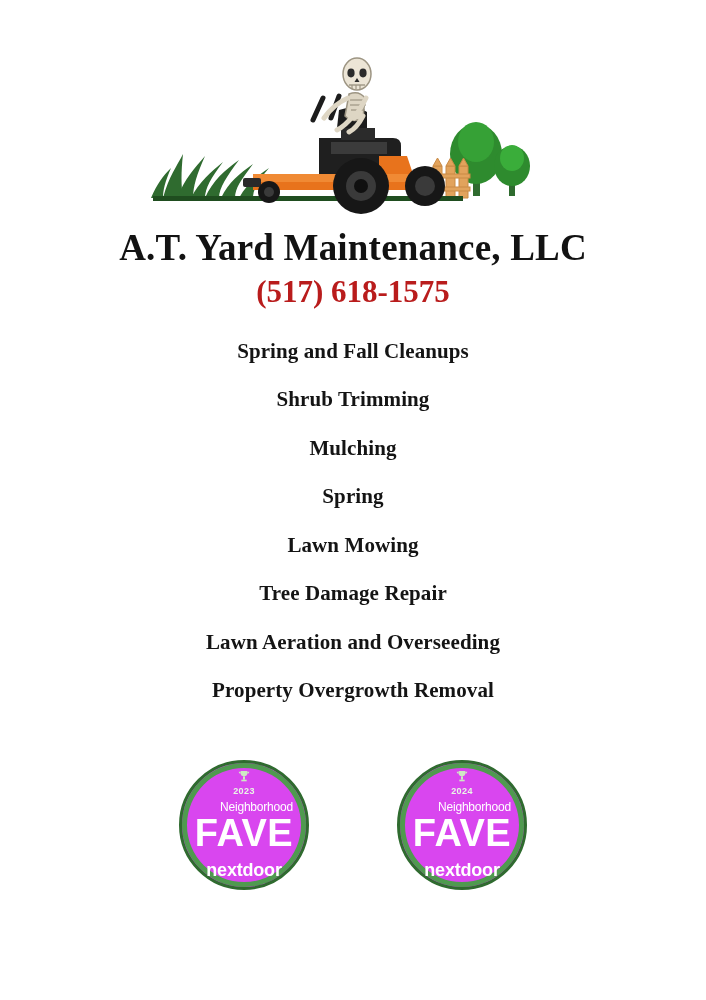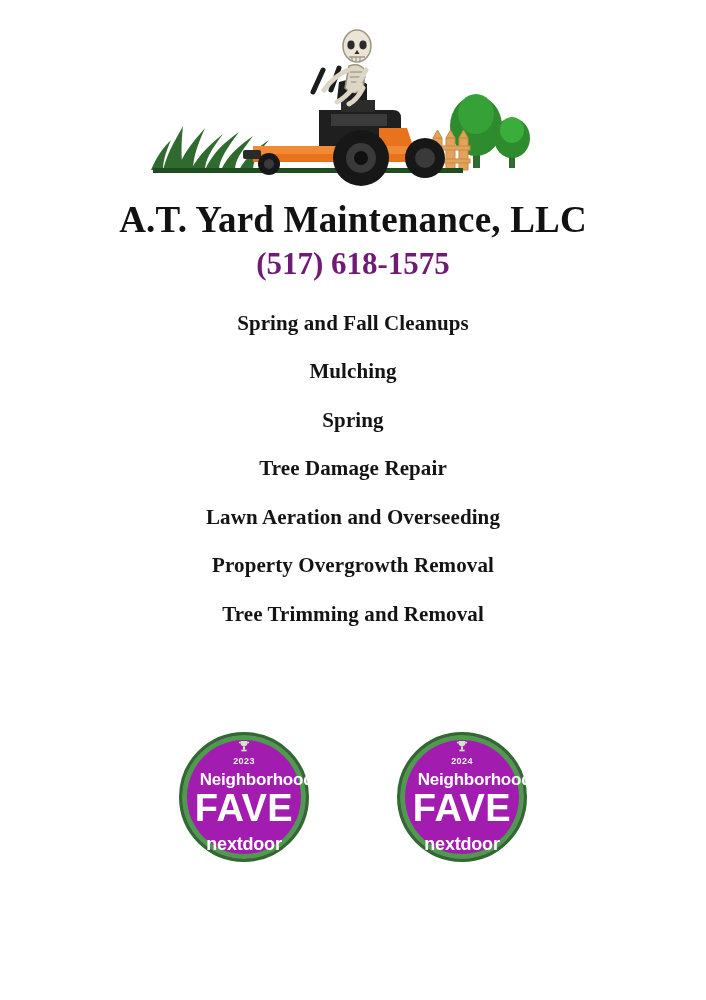--- a/index.html
+++ b/index.html
@@ -17,20 +17,21 @@
   }
   .flyer {
     width: 706px;
     height: 884px;
     position: relative;
     display: flex;
     flex-direction: column;
     align-items: center;
     box-sizing: border-box;
     padding-top: 18px;
+    margin-top: 28px;
   }
 
   
   .logo-art {
     width: 420px;
     height: 170px;
     position: relative;
     margin: 0 auto;
   }
   .logo-art svg { display: block; }
@@ -45,21 +46,21 @@
     text-align: center;
     color: #121212;
     line-height: 1.1;
   }
   .phone {
     font-family: "Liberation Serif", serif;
     font-weight: bold;
     font-size: 31px;
     margin-top: 6px;
     text-align: center;
-    color: #701a75;
+    color: #b91c1c;
     line-height: 1.1;
   }
 
   
   .services {
     margin-top: 30px;
     width: 100%;
     display: flex;
     flex-direction: column;
     align-items: center;
@@ -81,21 +82,21 @@
     right: 0;
     bottom: 22px;
     display: flex;
     justify-content: center;
     gap: 88px;
   }
   .badge {
     width: 124px;
     height: 124px;
     border-radius: 50%;
-    background: #a21caf;
+    background: #d946ef;
     border: 3px solid #2f6b2f;
     box-shadow: inset 0 0 0 5px #4f9a4f;
     display: flex;
     flex-direction: column;
     align-items: center;
     justify-content: center;
     color: #ffffff;
     position: relative;
   }
   .badge .trophy {
@@ -106,22 +107,22 @@
   .badge-year {
     font-family: "Liberation Sans", sans-serif;
     font-size: 9px;
     font-weight: bold;
     letter-spacing: 0.4px;
     color: #eaf6e6;
     margin-bottom: 5px;
   }
   .badge-neighborhood {
     font-family: "Liberation Sans", sans-serif;
-    font-size: 17px;
-    font-weight: bold;
+    font-size: 12px;
+    font-weight: normal;
     letter-spacing: -0.2px;
     line-height: 1;
     padding-left: 25px;
   }
   .badge-fave {
     font-family: "Liberation Sans", sans-serif;
     font-size: 38px;
     font-weight: bold;
     letter-spacing: 0.5px;
     line-height: 1.05;
@@ -231,26 +232,27 @@
         <path d="M220 70 q-6 12 -14 16" stroke="#ded6c4" stroke-width="5" fill="none" stroke-linecap="round"></path>
       </g>
     </svg>
   </div>
 
   <div class="company-name">A.T. Yard Maintenance, LLC</div>
   <div class="phone">(517) 618-1575</div>
 
   <div class="services">
     <div class="service-item">Spring and Fall Cleanups</div>
+    <div class="service-item">Shrub Trimming</div>
     <div class="service-item">Mulching</div>
     <div class="service-item">Spring</div>
+    <div class="service-item">Lawn Mowing</div>
     <div class="service-item">Tree Damage Repair</div>
     <div class="service-item">Lawn Aeration and Overseeding</div>
     <div class="service-item">Property Overgrowth Removal</div>
-    <div class="service-item">Tree Trimming and Removal</div>
   </div>
 
   <div class="badges">
 
     <div class="badge">
       <svg class="trophy" viewBox="0 0 24 24" aria-hidden="true">
         <path d="M7 3h10v3a5 5 0 0 1-10 0V3z" fill="#cfe8c4"></path>
         <path d="M5 4h2v3a3 3 0 0 1-3-3V4h1zM19 4h-2v3a3 3 0 0 0 3-3V4h-1z" fill="#cfe8c4"></path>
         <rect x="10.5" y="11" width="3" height="5" fill="#cfe8c4"></rect>
         <rect x="8" y="16" width="8" height="2.5" fill="#cfe8c4"></rect>

